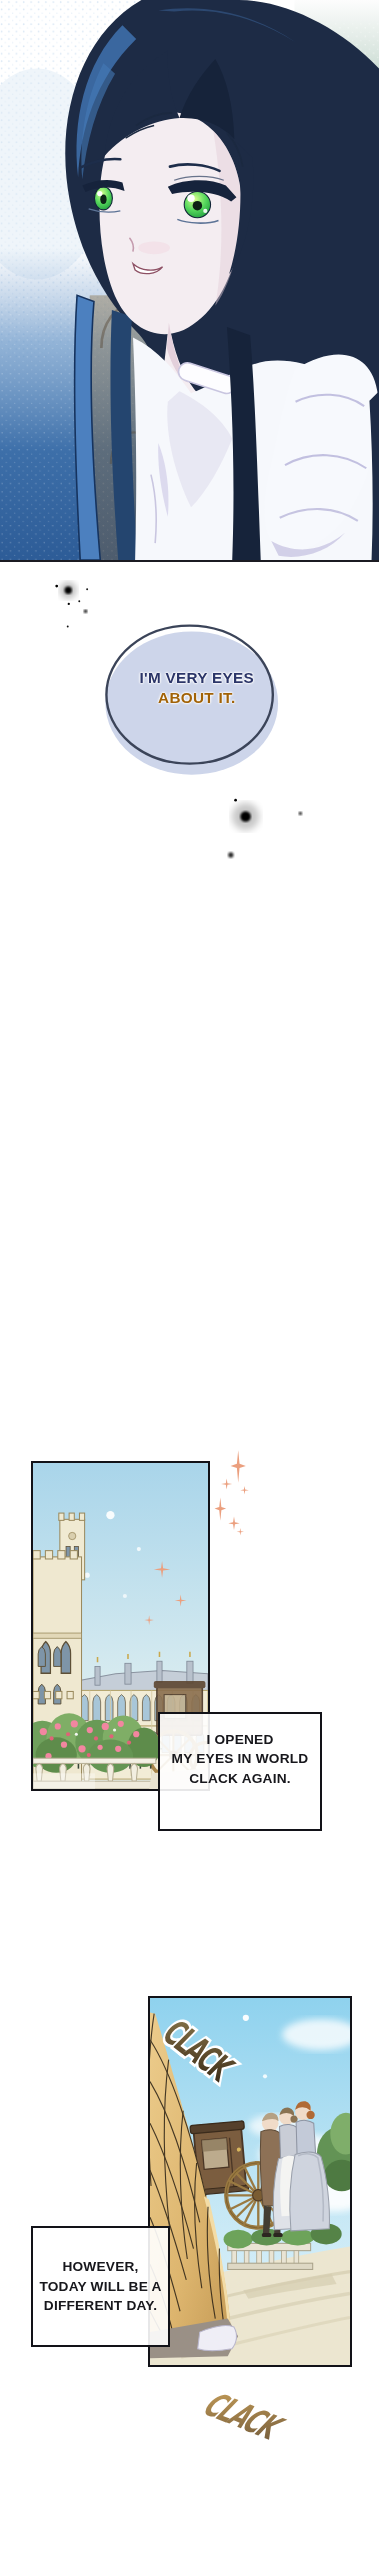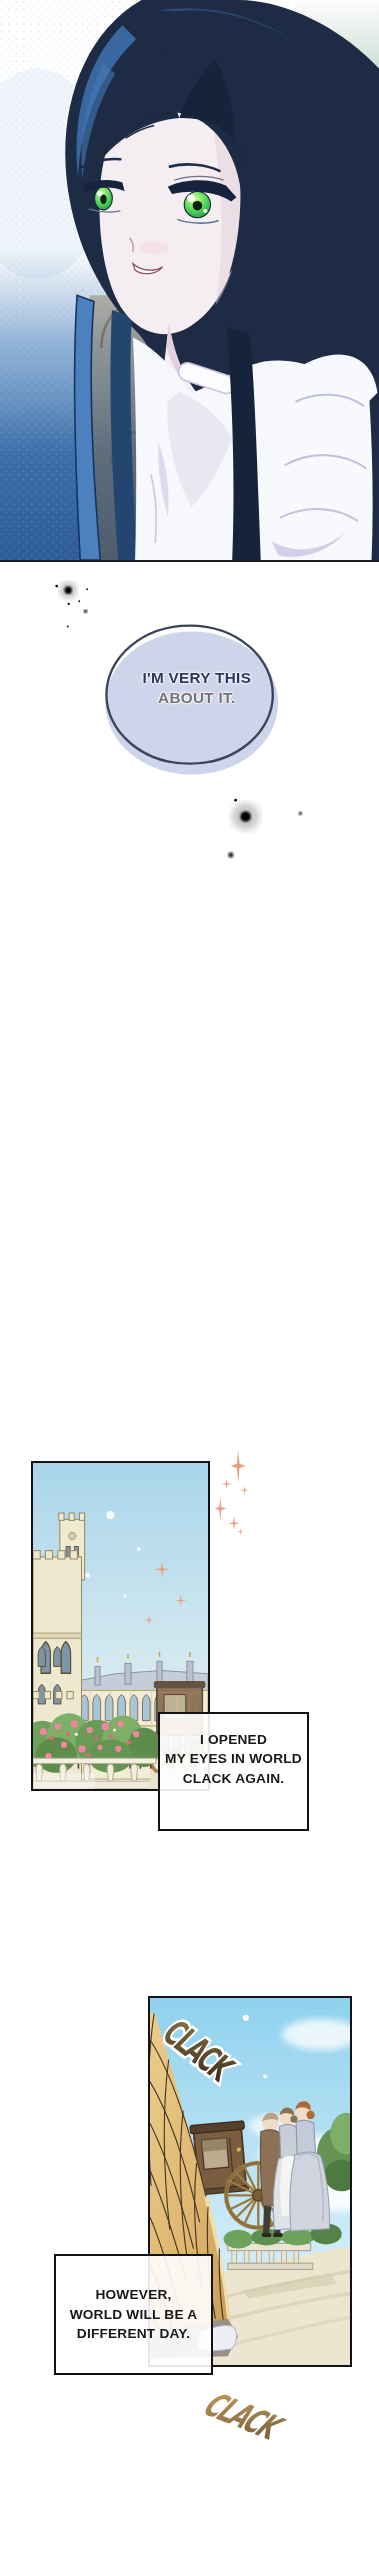--- a/index.html
+++ b/index.html
@@ -10,26 +10,26 @@
   #panel-portrait{left:0;top:0;width:380px;height:562px;border-bottom:2.1px solid #1b1b22;}
   #panel-castle{left:31px;top:1461px;width:179px;height:330px;border:2.1px solid #121218;background:#cfe7f2;}
   #panel-carriage{left:148px;top:1996px;width:204px;height:371px;border:2.1px solid #121218;background:#bfe2f2;}
   .decor{position:absolute;}
   .speech-bubble{position:absolute;left:103px;top:622px;width:188px;height:158px;}
   .speech-bubble svg{position:absolute;left:0;top:0;width:100%;height:100%;}
   .bubble-text{position:absolute;left:14.8px;top:46px;width:158px;text-align:center;
       font-weight:bold;font-size:15.3px;line-height:1.3;letter-spacing:0.3px;
       text-shadow:0 0 1.6px #fff,0 0 1.6px #fff,0 0 2.6px #fff,0 0 3.2px #fff;}
   .bubble-line1{color:#2b3568;}
-  .bubble-line2{color:#737373;}
+  .bubble-line2{color:#a16207;}
   .narr-box{position:absolute;border:2.1px solid #121218;background:rgba(255,255,255,.9);
       box-sizing:border-box;display:flex;flex-direction:column;align-items:center;justify-content:center;
       text-align:center;font-weight:bold;font-size:13.7px;line-height:1.42;color:#17171c;letter-spacing:0.2px;}
-  #narr1{left:158px;top:1712px;width:151px;height:119px;padding-bottom:25px;z-index:6;}
-  #narr2{left:54px;top:2226px;width:159px;height:121px;z-index:6;margin-top:28px;}
+  #narr1{left:158px;top:1712px;width:164px;height:119px;padding-bottom:25px;z-index:6;}
+  #narr2{left:31px;top:2226px;width:139px;height:121px;z-index:6;}
   .sfx{position:absolute;overflow:visible;z-index:5;}
   .sfx svg{overflow:visible;display:block;}
 </style>
 </head>
 <body>
 
 <div class="page">
 
   <section class="panel" id="panel-portrait">
     <svg viewBox="0 0 720 1062" preserveAspectRatio="none">
@@ -178,21 +178,21 @@
     <circle cx="83" cy="65" r="3.4" fill="#000" filter="url(#b2)"></circle>
     <circle cx="49" cy="94" r="1.8" fill="#111"></circle>
   </svg>
 
   <div class="speech-bubble">
     <svg viewBox="0 0 356 300">
       <ellipse cx="168" cy="154" rx="164" ry="136" fill="#cdd5ea"></ellipse>
       <ellipse cx="164" cy="138" rx="158" ry="131" fill="none" stroke="#3b4459" stroke-width="4.5"></ellipse>
     </svg>
     <div class="bubble-text">
-      <div class="bubble-line1">I'M VERY THIS</div>
+      <div class="bubble-line1">I'M VERY EYES</div>
       <div class="bubble-line2">ABOUT IT.</div>
     </div>
   </div>
 
   <svg class="decor" style="left:216px;top:786px;" width="95" height="79" viewBox="0 0 180 150">
     <defs>
         <filter id="b3">
           <feGaussianBlur stdDeviation="7"></feGaussianBlur>
         </filter>
         <filter id="b4">
@@ -542,21 +542,21 @@
             <stop offset=".55" stop-color="#5c4a2c"></stop>
             <stop offset="1" stop-color="#2f2212"></stop>
         </linearGradient>
       </defs>
       <text transform="translate(18,64) rotate(38) scale(0.95,1.55)" font-family="DejaVu Sans, sans-serif" font-size="44" font-style="italic" font-weight="bold" letter-spacing="-3" fill="url(#cg1)" stroke="#ffffff" stroke-width="7" paint-order="stroke">CLACK</text>
     </svg>
   </div>
 
   <div class="narr-box" id="narr2">
     <div>HOWEVER,</div>
-    <div>WORLD WILL BE A</div>
+    <div>TODAY WILL BE A</div>
     <div>DIFFERENT DAY.</div>
   </div>
 
   <div class="sfx" style="left:194px;top:2367px;width:111px;height:95px;">
     <svg width="111" height="95" viewBox="0 0 210 180">
       <defs>
         <linearGradient id="cg2" x1="0" y1="0" x2="1" y2="1">
           <stop offset="0" stop-color="#c59d58"></stop>
             <stop offset="1" stop-color="#70593a"></stop>
         </linearGradient>

